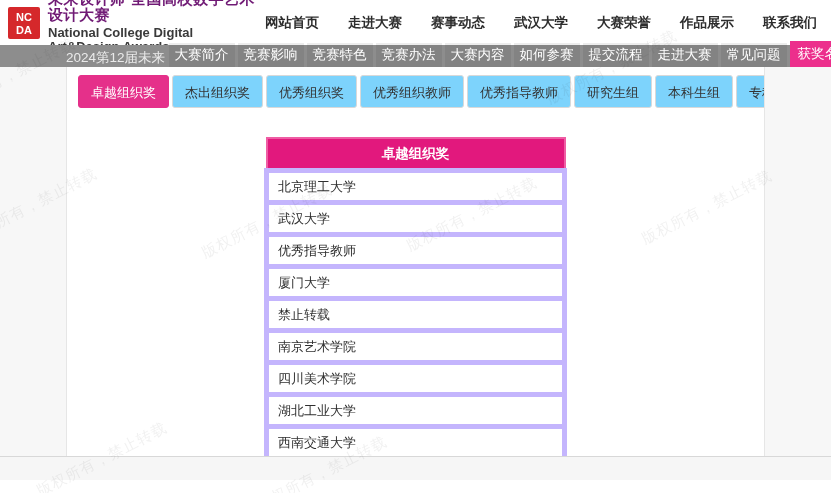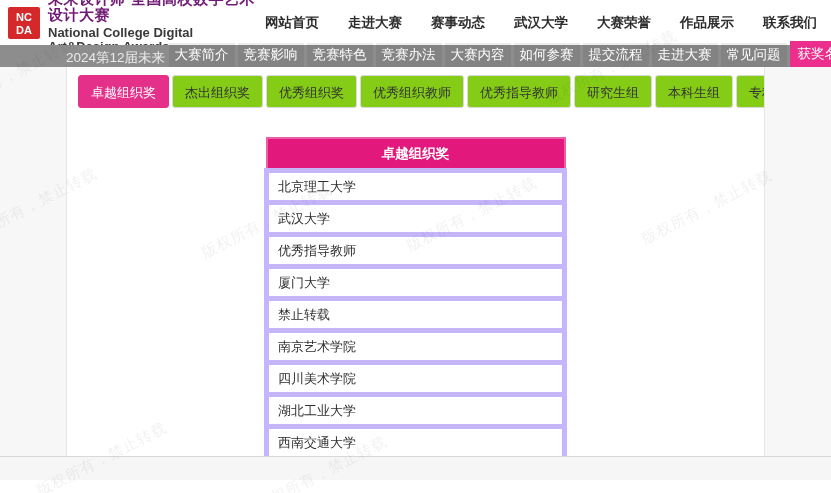--- a/index.html
+++ b/index.html
@@ -18,21 +18,21 @@
   .top-nav span{cursor:pointer;white-space:nowrap;}
   
   .subnav{height:22px;background:#8d8d8d;display:flex;align-items:flex-end;padding-left:66px;box-sizing:border-box;font-size:13.5px;position:relative;z-index:2;}
   .season{color:rgba(255,255,255,.82);margin-right:2px;white-space:nowrap;}
   .subnav-item{color:#fff;background:rgba(0,0,0,.07);padding:3px 6px;margin:0 1.5px;cursor:pointer;white-space:nowrap;}
   .subnav-item.active{background:#ec2f8c;padding:4px 8px;}
   
   .main{height:389px;background:#f7f7f7;}
   .panel{margin-left:66px;width:699px;height:100%;background:#fff;border-left:1px solid #e6e6e6;border-right:1px solid #e6e6e6;box-sizing:border-box;overflow:hidden;}
   .tabs{display:flex;gap:3px;padding:8px 0 0 11px;flex-wrap:nowrap;}
-  .tab{height:33px;line-height:33px;padding:0 12px;background:#84cc16;border:1px solid #d9d9d9;border-radius:3px;font-size:13px;color:#333;cursor:pointer;white-space:nowrap;box-sizing:border-box;}
+  .tab{height:33px;line-height:33px;padding:0 12px;background:#7dd3fc;border:1px solid #d9d9d9;border-radius:3px;font-size:13px;color:#333;cursor:pointer;white-space:nowrap;box-sizing:border-box;}
   .tab.active{background:#e5308a;border-color:#e5308a;color:#fff;}
   
   .award-table{width:303px;margin:29px auto 0;border-collapse:collapse;border:2px solid #ef5da4;}
   .award-table th{height:27px;background:#e2187d;color:#fff;font-size:13.5px;font-weight:bold;text-align:center;border:1px solid #ef5da4;}
   .award-table td{height:25px;font-size:13px;color:#2f2f2f;text-align:left;padding-left:9px;border:5px solid #c4b5fd;background:#fff;}
   
   .footer{height:23px;background:#f6f6f6;border-top:1px solid #d8d8d8;}
   
   .wm{position:absolute;color:rgba(40,40,40,.065);font-size:15px;letter-spacing:1px;transform:rotate(-27deg);white-space:nowrap;pointer-events:none;z-index:6;}
   .wm-page{position:absolute;left:391px;top:2px;color:#b9b9b9;font-size:16px;transform:rotate(-6deg);white-space:nowrap;pointer-events:none;z-index:1;}

